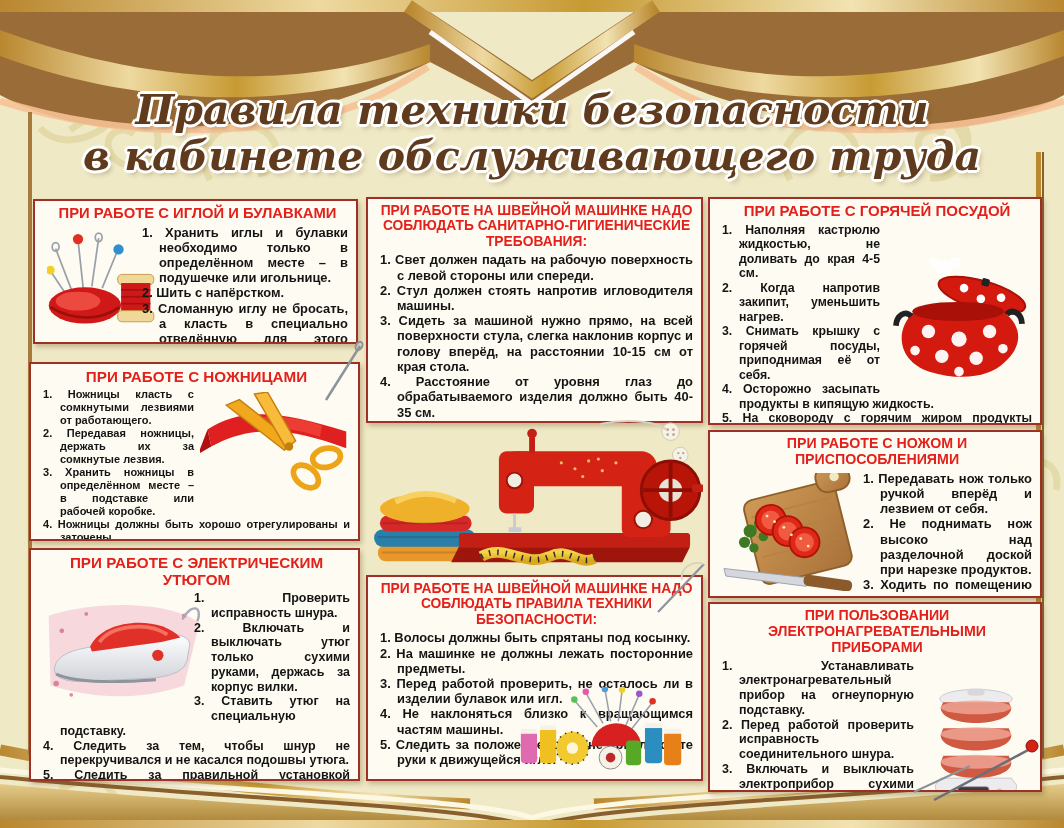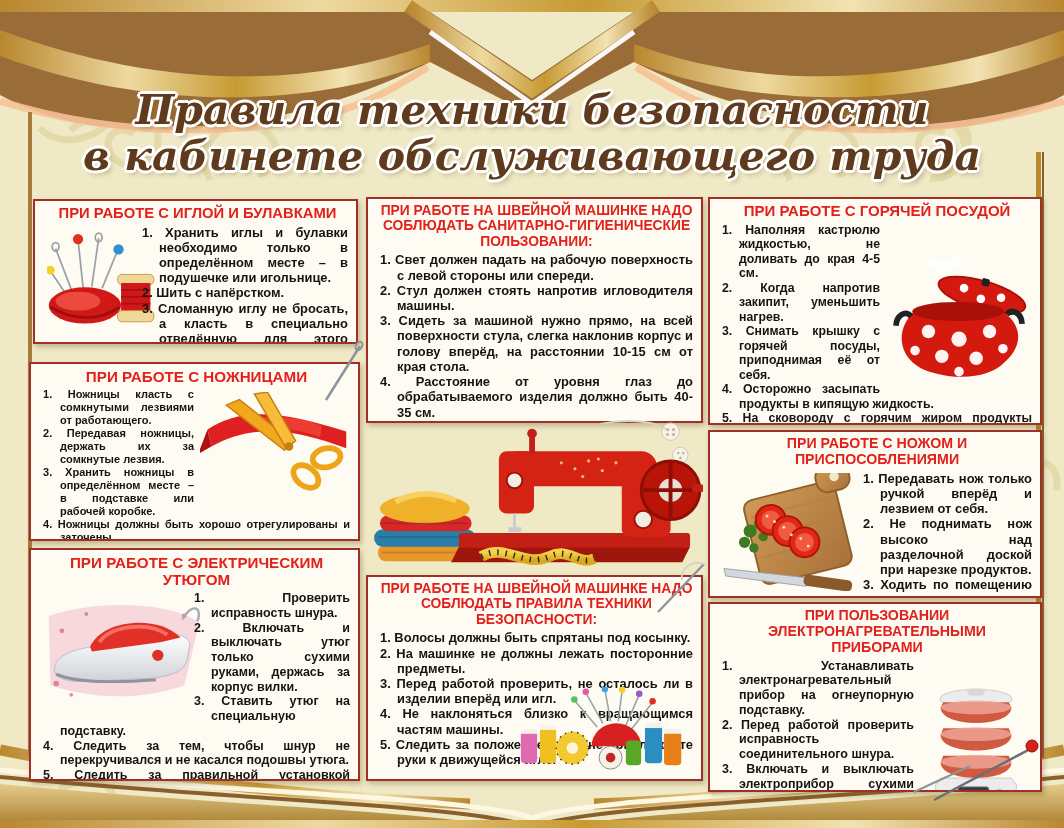--- a/index.html
+++ b/index.html
@@ -196,21 +196,21 @@
     <ol class="rules">
         <li>Проверить исправность шнура.</li>
         <li>Включать и выключать утюг только сухими руками, держась за корпус вилки.</li>
         <li>Ставить утюг на специальную подставку.</li>
         <li>Следить за тем, чтобы шнур не перекручивался и не касался подошвы утюга.</li>
         <li>Следить за правильной установкой положения терморегулятора.</li>
       </ol>
   </section>
 
   <section class="panel" id="p-sew1" style="left:366px;top:197px;width:337px;height:226px">
-    <h3>ПРИ РАБОТЕ НА ШВЕЙНОЙ МАШИНКЕ НАДО СОБЛЮДАТЬ САНИТАРНО-ГИГИЕНИЧЕСКИЕ ПОЛЬЗОВАНИИ:</h3>
+    <h3>ПРИ РАБОТЕ НА ШВЕЙНОЙ МАШИНКЕ НАДО СОБЛЮДАТЬ САНИТАРНО-ГИГИЕНИЧЕСКИЕ ТРЕБОВАНИЯ:</h3>
     <ol class="rules">
         <li>Свет должен падать на рабочую поверхность с левой стороны или спереди.</li>
         <li>Стул должен стоять напротив игловодителя машины.</li>
         <li>Сидеть за машиной нужно прямо, на всей поверхности стула, слегка наклонив корпус и голову вперёд, на расстоянии 10-15 см от края стола.</li>
         <li>Расстояние от уровня глаз до обрабатываемого изделия должно быть 40-35 см.</li>
         <li>Кисти рук должны быть расположены на платформе машины, локти - на одном уровне со столом.</li>
       </ol>
   </section>
 
   <div style="position:absolute;left:366px;top:418px;width:337px;height:158px;z-index:2">
@@ -273,21 +273,21 @@
       <path d="M118,142 C142,128 162,154 188,142 C208,132 218,152 234,144" fill="none" stroke="url(#tapeG)" stroke-width="11"></path>
       <path d="M118,142 C142,128 162,154 188,142 C208,132 218,152 234,144" fill="none" stroke="#2a2a2a" stroke-width="6" stroke-dasharray="1.5,7"></path>
     </svg>
   </div>
 
   <section class="panel" id="p-sew2" style="left:366px;top:575px;width:337px;height:206px">
     <h3>ПРИ РАБОТЕ НА ШВЕЙНОЙ МАШИНКЕ НАДО СОБЛЮДАТЬ ПРАВИЛА ТЕХНИКИ БЕЗОПАСНОСТИ:</h3>
     <ol class="rules">
         <li>Волосы должны быть спрятаны под косынку.</li>
         <li>На машинке не должны лежать посторонние предметы.</li>
-        <li>Перед работой проверить, не осталось ли в изделии вперёд или игл.</li>
+        <li>Перед работой проверить, не осталось ли в изделии булавок или игл.</li>
         <li>Не наклоняться близко к вращающимся частям машины.</li>
         <li>Следить за положением рук, не приближайте руки к движущейся игле.</li>
       </ol>
     <figure style="position:absolute;right:8px;bottom:4px">
       <svg width="182" height="84" viewBox="0 0 190 88">
         <g stroke="#9aa0a8" stroke-width="1.6">
           <line x1="96" y1="38" x2="78" y2="6"></line>
             <line x1="104" y1="36" x2="98" y2="2"></line>
           <line x1="112" y1="36" x2="116" y2="4"></line>
             <line x1="120" y1="40" x2="134" y2="8"></line>

